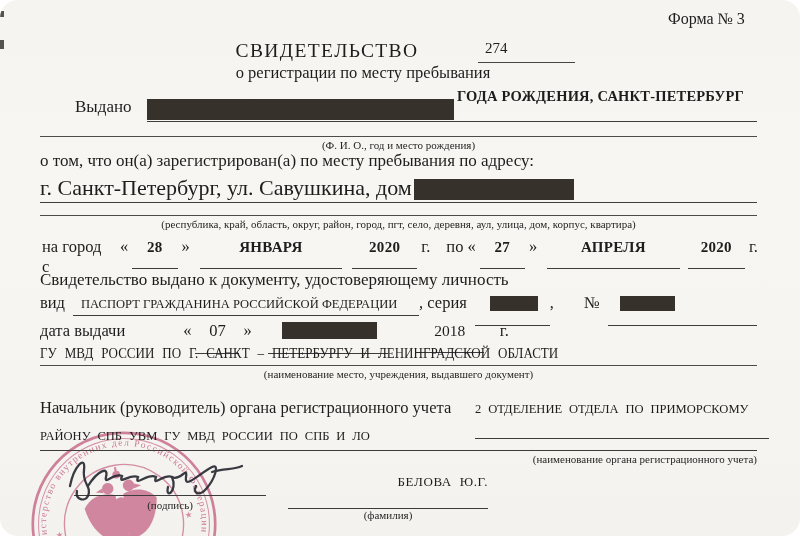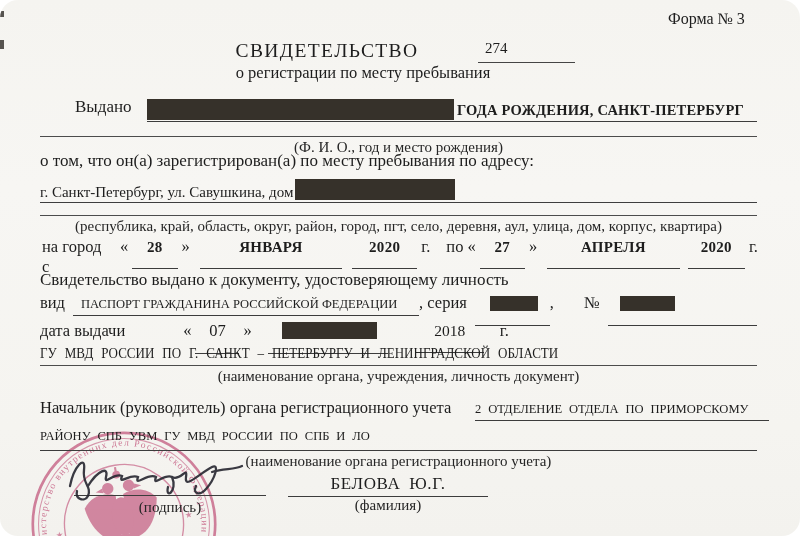--- a/index.html
+++ b/index.html
@@ -21,38 +21,38 @@
   .title{left:0;top:40px;width:654px;text-align:center;font-size:19.5px;letter-spacing:1.4px;}
   .cert-number{left:478px;top:40px;width:97px;height:22px;border-bottom:1.5px solid #454545;font-size:15px;}
   .cert-number span{padding-left:7px;}
   .subtitle{left:0;top:63px;width:726px;text-align:center;font-size:16.5px;}
 
   .issued-label{left:75px;top:97px;font-size:17px;}
   .issued-line{left:147px;top:95px;width:610px;height:26px;border-bottom:1.7px solid #3c3c3c;
     display:flex;align-items:flex-end;}
   .bar{background:#36312a;display:inline-block;}
   .bar-name{width:307px;height:21px;margin-bottom:1px;}
-  .filled-bold{font-weight:bold;font-size:14.5px;letter-spacing:.2px;margin:0 0 2px 3px;white-space:nowrap;}
+  .filled-bold{font-weight:bold;font-size:14.5px;letter-spacing:.2px;margin:0 0 16px 3px;white-space:nowrap;}
 
   .rule{left:40px;width:717px;border-top:1.8px solid #4c4c4c;height:0;}
   .r1{top:136px;}
   .r2{top:215px;}
   .r-issuer{top:365px;}
-  .cap{font-size:15px;color:#262626;text-align:center;}
+  .cap{font-size:11px;color:#262626;text-align:center;}
   .cap-wide{left:40px;width:717px;}
   .cap-fio{top:139px;}
   .cap-address{top:218px;}
   .cap-issuer{top:368px;}
-  .cap-authority{top:453px;z-index:3;}
+  .cap-authority{top:453px;z-index:3;text-align:right;}
 
   .body-line{font-size:17px;}
   .statement{left:40px;top:151px;}
   .address-row{left:40px;top:174px;width:717px;height:28px;border-bottom:1.6px solid #3e3e3e;
     display:flex;align-items:flex-end;}
-  .address-row .txt{margin-bottom:1px;font-size:15px;white-space:nowrap;text-align:center;}
+  .address-row .txt{margin-bottom:1px;font-size:22px;white-space:nowrap;text-align:center;}
   .bar-address{width:160px;height:21px;margin:0 0 2px 2px;}
 
   .period-row{left:42px;top:237px;width:716px;display:flex;align-items:baseline;font-size:16.5px;}
   .cell{border-bottom:1.5px solid #3c3c3c;text-align:center;padding-bottom:12px;}
   .pv{font-weight:bold;font-size:15px;letter-spacing:.3px;}
   .m-r4{margin-right:4px;} .m-r8{margin-right:8px;} .m-r10{margin-right:10px;} .m-r16{margin-right:16px;}
   .w-day{width:46px;}
   .w-month1{width:144px;}
   .w-month2{width:134px;}
   .w-year1{width:66px;}
@@ -73,31 +73,31 @@
   .dl-gap{margin-right:58px;}
   .w-day07{width:44px;}
   .w-monthbar{width:120px;margin-right:28px;}
   .bar-month{width:95px;height:17px;vertical-align:-3px;}
   .w-year18{width:68px;margin-right:16px;font-size:15.5px;}
 
   .issuer-line{left:40px;top:344px;width:717px;height:21px;}
   .issuer-line .cond{font-size:14px;word-spacing:5px;}
   .authority-row{left:40px;top:398px;width:717px;display:flex;align-items:baseline;font-size:16.5px;z-index:2;gap:16px;}
   .authority-row .label{margin-right:8px;white-space:nowrap;}
-  .authority-value{flex:1;border-bottom:1.6px solid #3c3c3c;padding-bottom:2px;}
+  .authority-value{flex:1;border-bottom:1.6px solid #3c3c3c;padding-bottom:20px;}
   .authority-value .cond,.authority-line2 .cond{font-size:13.5px;word-spacing:4px;}
   .authority-line2{left:40px;top:426px;width:717px;height:24px;border-bottom:1.6px solid #3c3c3c;z-index:3;}
 
   .stamp{left:28px;top:428px;width:192px;height:192px;transform:rotate(-9deg);opacity:.92;z-index:1;}
   .sig-line{left:74px;top:495px;width:192px;border-top:1.6px solid #3c3c3c;height:0;z-index:3;}
   .cap-sign{left:74px;top:499px;width:192px;z-index:3;}
   .sig-svg{left:62px;top:444px;width:208px;height:62px;z-index:4;}
 
   .surname-block{left:288px;top:474px;width:200px;z-index:3;}
-  .surname-value{text-align:center;font-size:17px;letter-spacing:.6px;border-bottom:1.5px solid #3c3c3c;padding-bottom:2px;word-spacing:4px;}
+  .surname-value{text-align:right;font-size:13px;letter-spacing:.6px;border-bottom:1.5px solid #3c3c3c;padding-bottom:18px;word-spacing:4px;}
 </style>
 </head>
 <body>
 
 <div class="page">
 
   <div class="speck s1"></div>
   <div class="speck s2"></div>
 
   <div class="abs form-label">Форма № 3</div>
@@ -162,21 +162,21 @@
     <span class="m-r16">»</span>
     <span class="cell w-monthbar hold"><span class="bar bar-month"></span></span>
     <span class="cell w-year18">2018</span>
     <span>г.</span>
   </div>
 
   <div class="abs issuer-line">
     <span class="cond">ГУ МВД РОССИИ ПО Г. САНКТ – ПЕТЕРБУРГУ И ЛЕНИНГРАДСКОЙ ОБЛАСТИ</span>
   </div>
   <div class="abs rule r-issuer"></div>
-  <div class="abs cap cap-wide cap-issuer">(наименование органа, учреждения, личность документ)</div>
+  <div class="abs cap cap-wide cap-issuer">(наименование место, учреждения, выдавшего документ)</div>
 
   <div class="abs authority-row">
     <span class="label">Начальник (руководитель) органа регистрационного учета</span>
     <span class="authority-value"><span class="cond">2 ОТДЕЛЕНИЕ ОТДЕЛА ПО ПРИМОРСКОМУ</span></span>
   </div>
   <div class="abs authority-line2">
     <span class="cond">РАЙОНУ СПБ УВМ ГУ МВД РОССИИ ПО СПБ И ЛО</span>
   </div>
   <div class="abs cap cap-wide cap-authority">(наименование органа регистрационного учета)</div>
 

